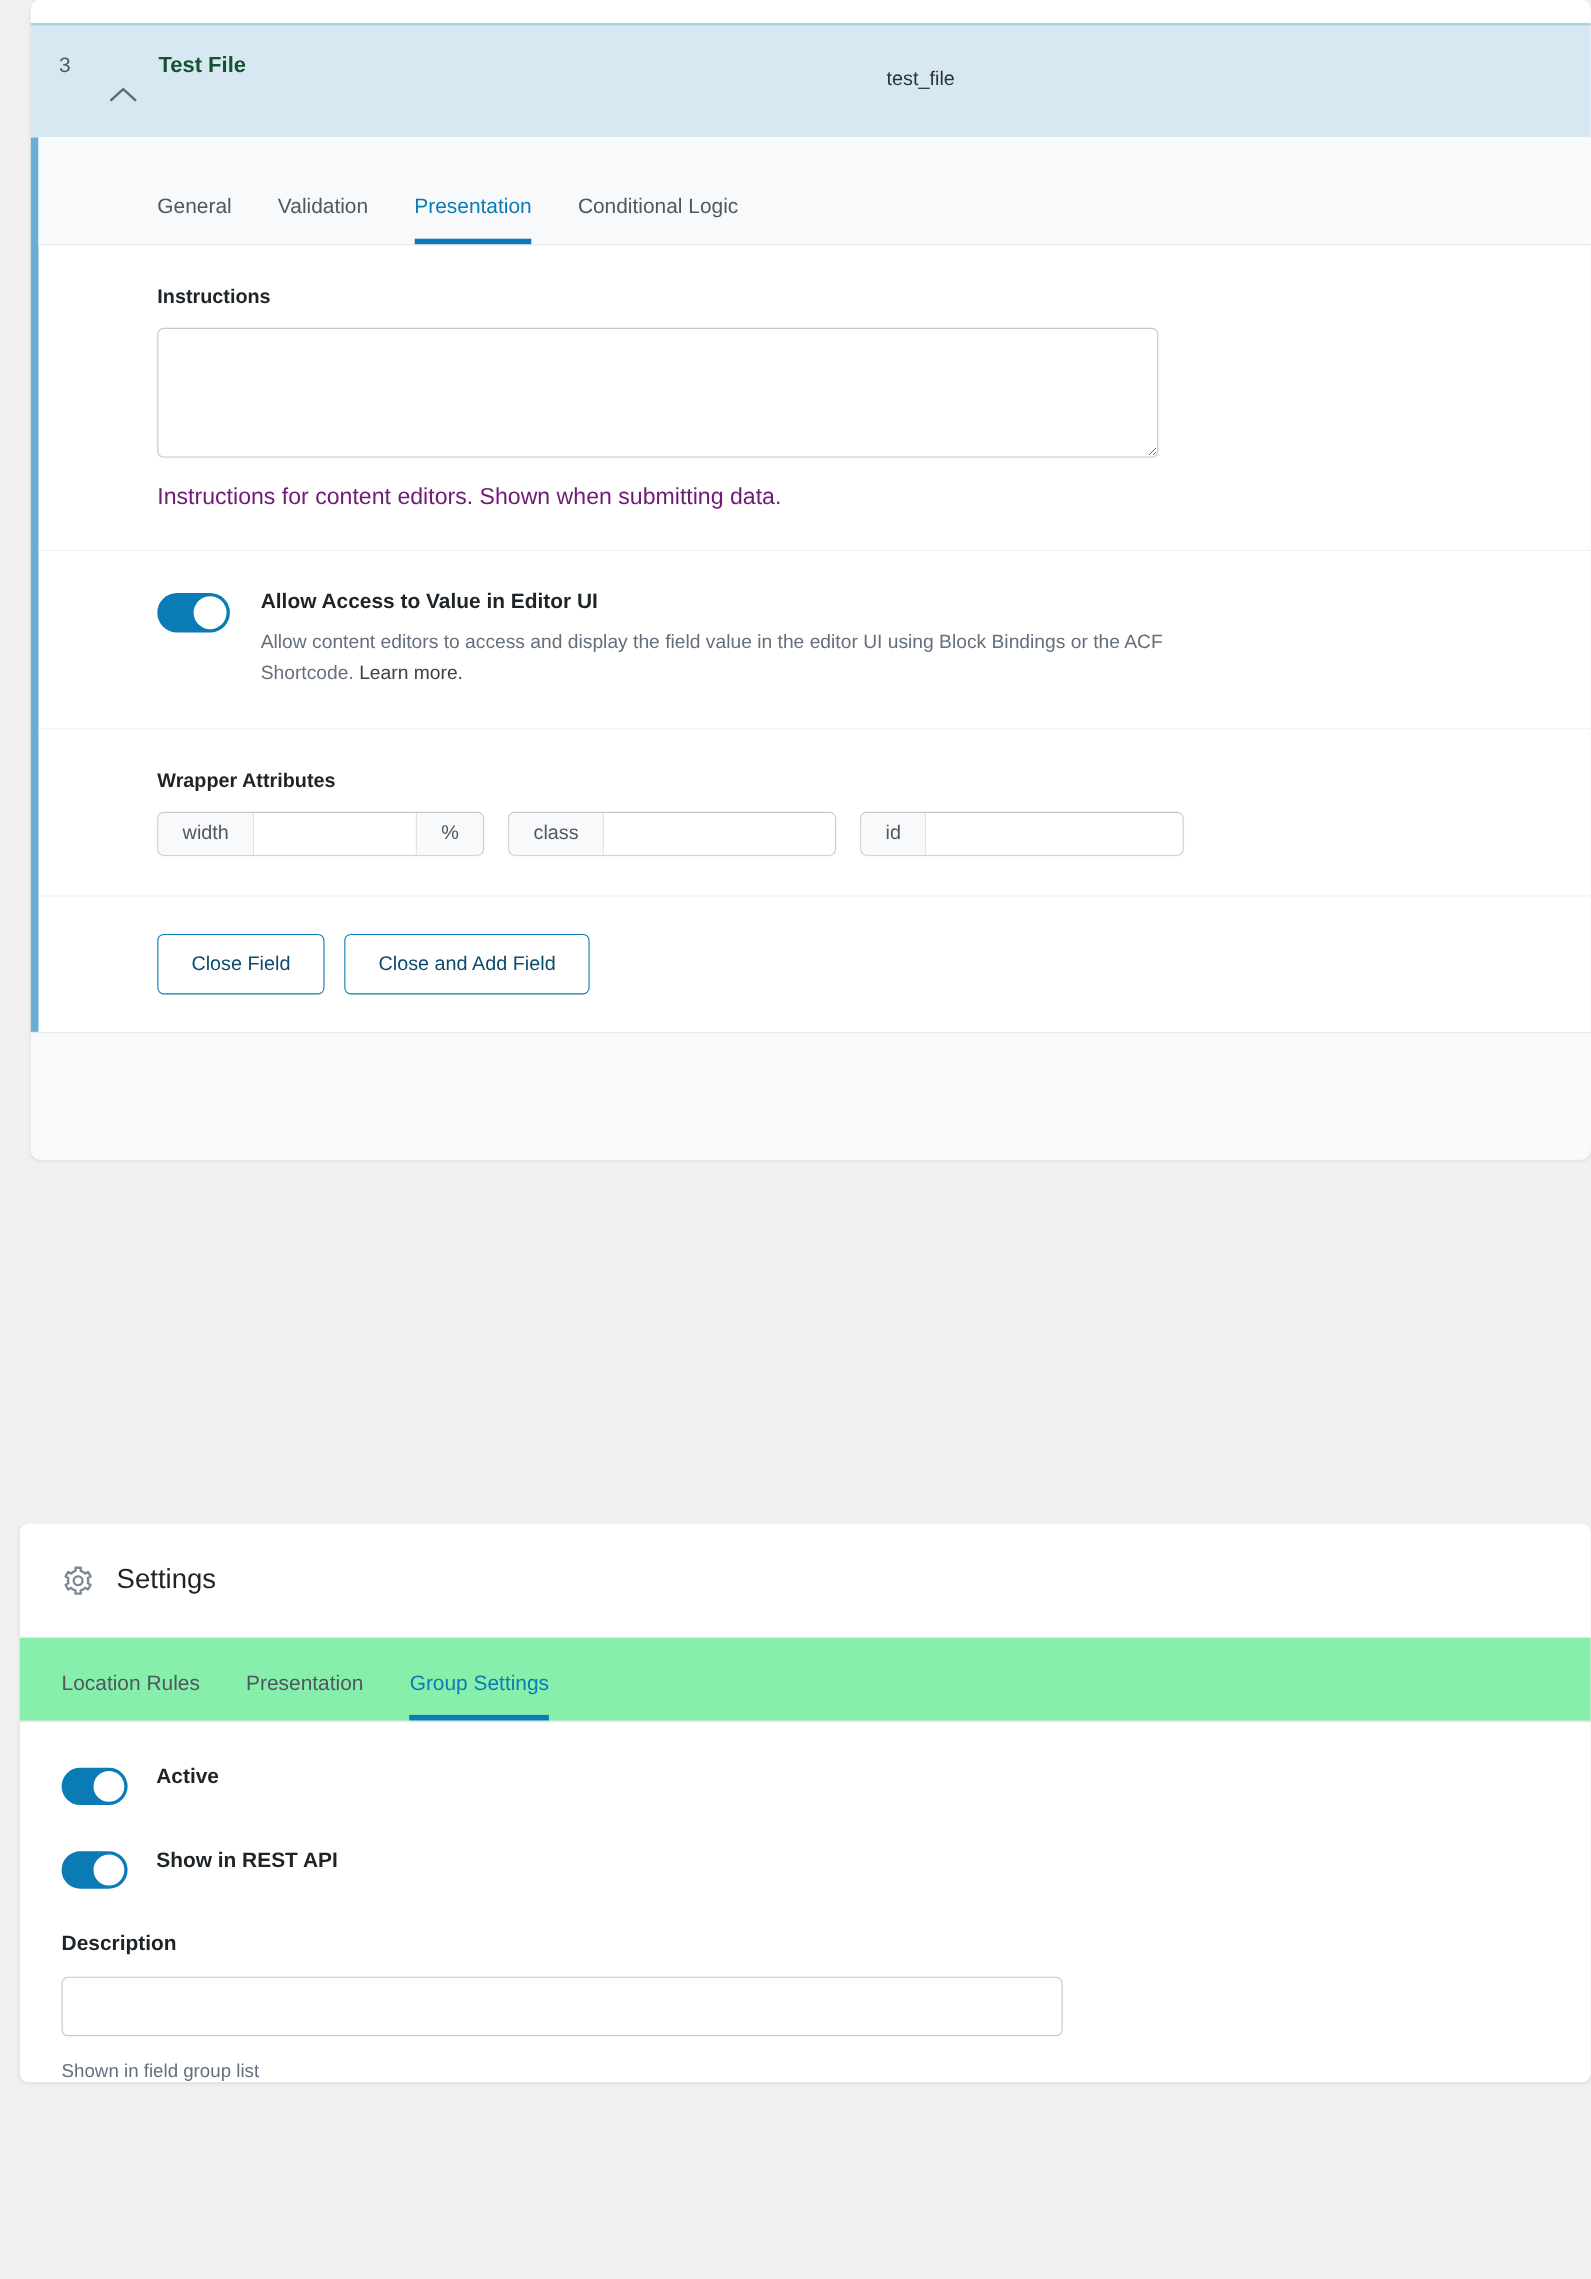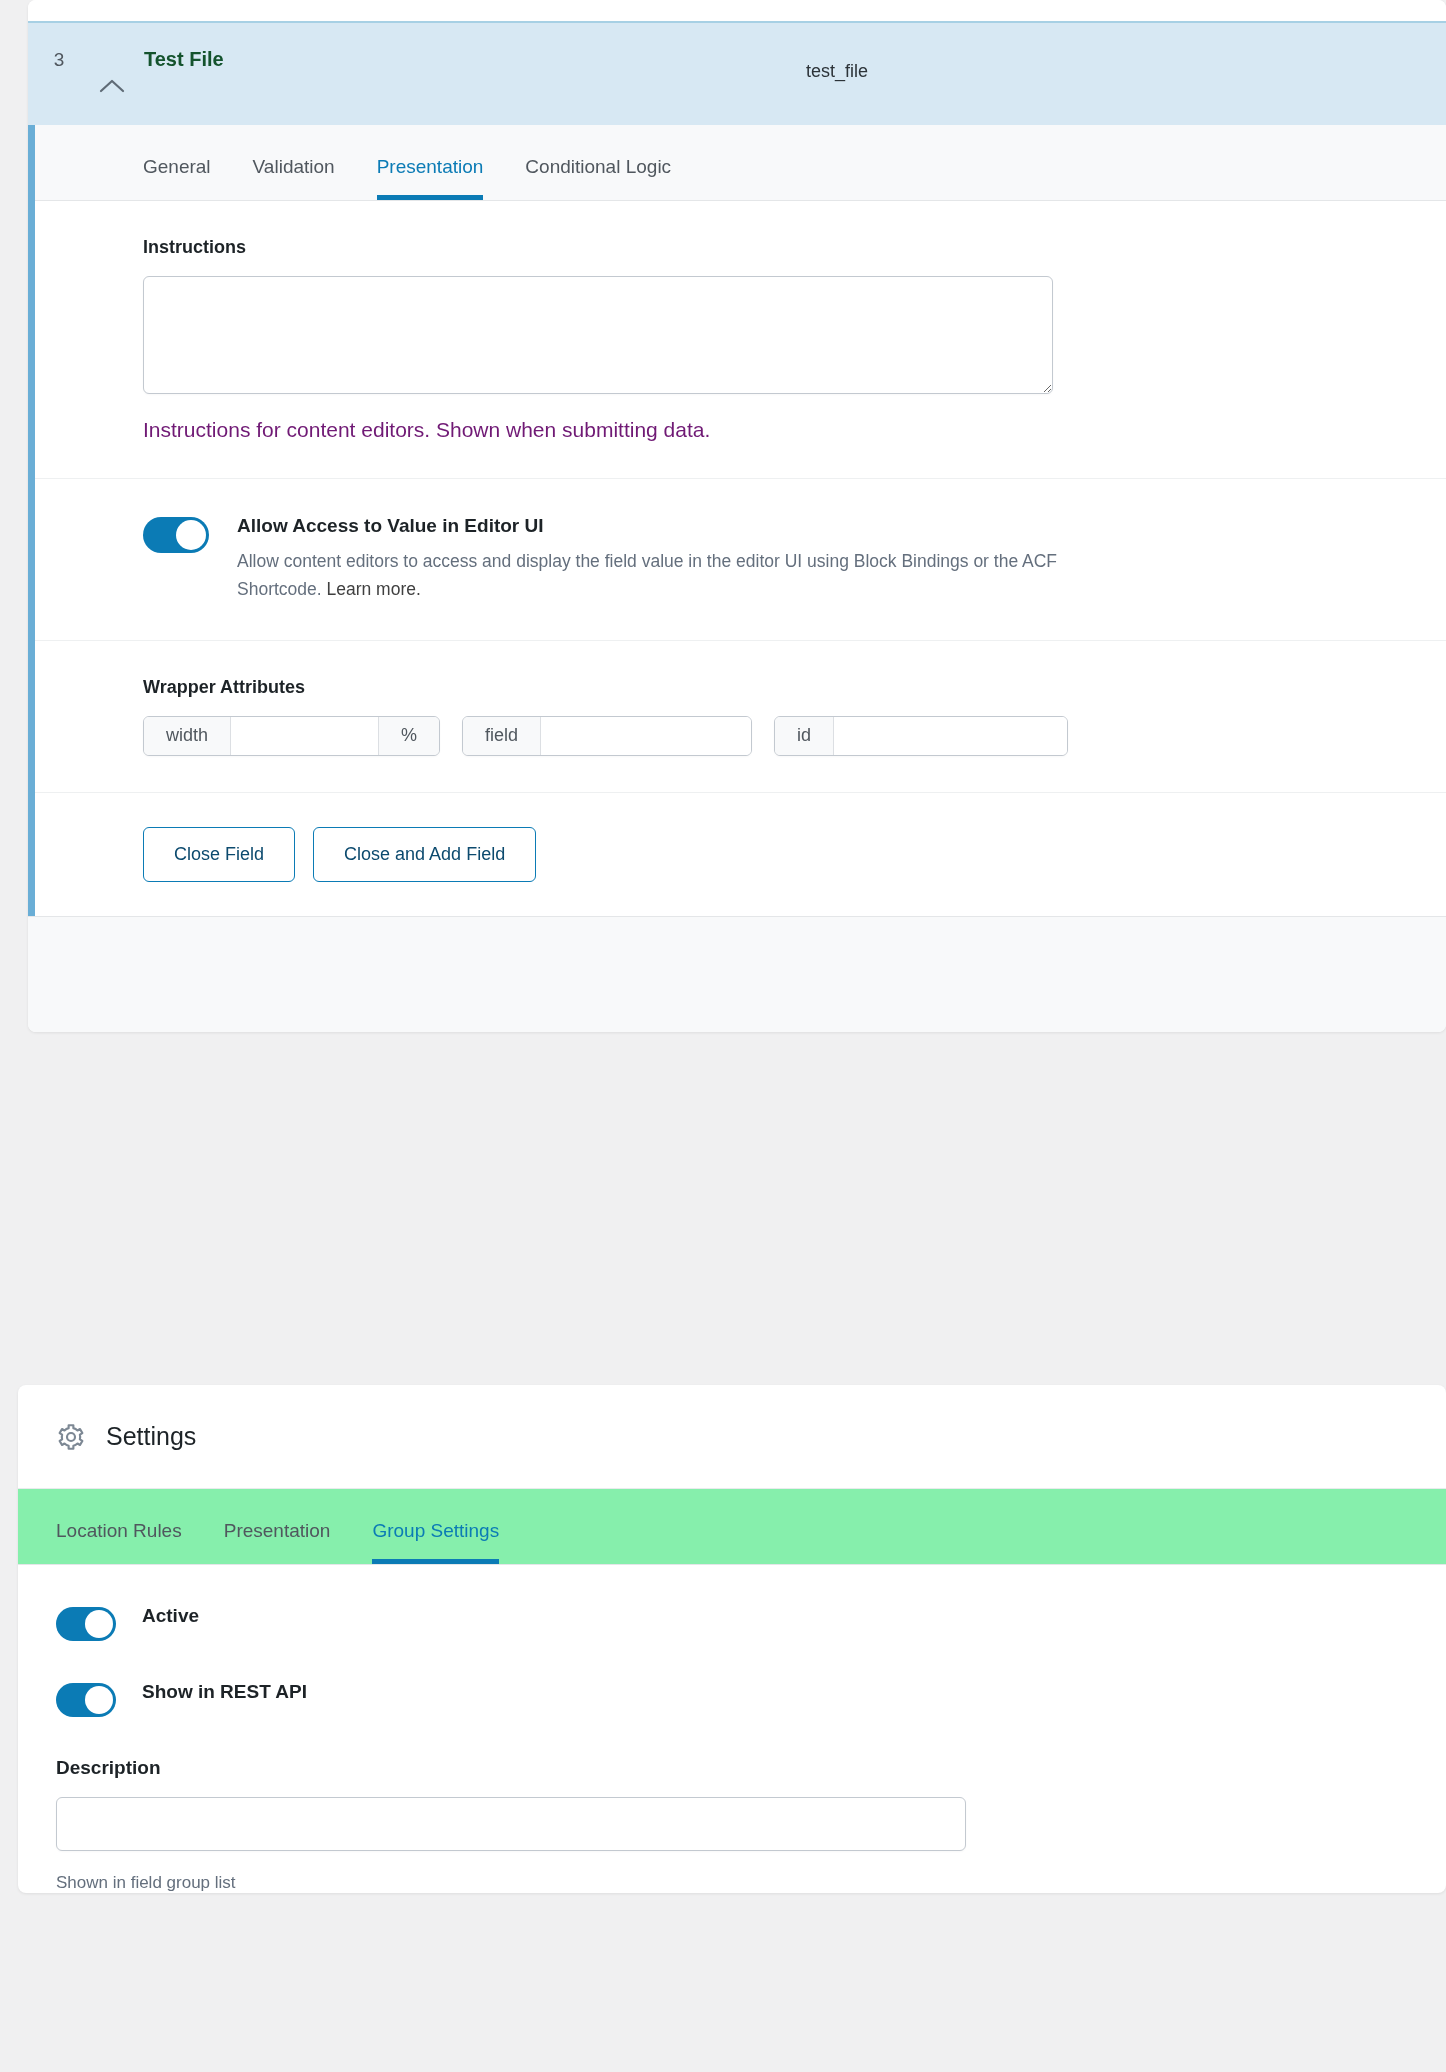--- a/index.html
+++ b/index.html
@@ -78,21 +78,21 @@
   .field-body {
     position: relative;
     border-left: 7px solid #6aaed6;
     background: #fff;
   }
 
   
   .tabs-bar {
     background: #f8f9fa;
     border-bottom: 1px solid #e4e6e8;
-    height: 76px;
+    height: 98px;
     display: flex;
     align-items: flex-end;
     padding-left: 108px;
   }
   .tab {
     font-size: 19px;
     color: #50575e;
     padding: 0 0 22px 0;
     margin-right: 42px;
     position: relative;
@@ -363,21 +363,21 @@
     <div class="setting-row">
       <span class="setting-label">Wrapper Attributes</span>
       <div class="wrapper-fields">
         <div class="attr-group">
           <div class="attr-prefix">width</div>
           <input class="attr-input w-width" type="text" placeholder="" style="">
           <div class="attr-suffix">%</div>
         </div>
         <div class="gap-22"></div>
         <div class="attr-group">
-          <div class="attr-prefix">field</div>
+          <div class="attr-prefix">class</div>
           <input class="attr-input w-class" type="text" placeholder="" style="">
         </div>
         <div class="gap-22"></div>
         <div class="attr-group">
           <div class="attr-prefix">id</div>
           <input class="attr-input w-id" type="text" placeholder="" style="">
         </div>
       </div>
     </div>
 

